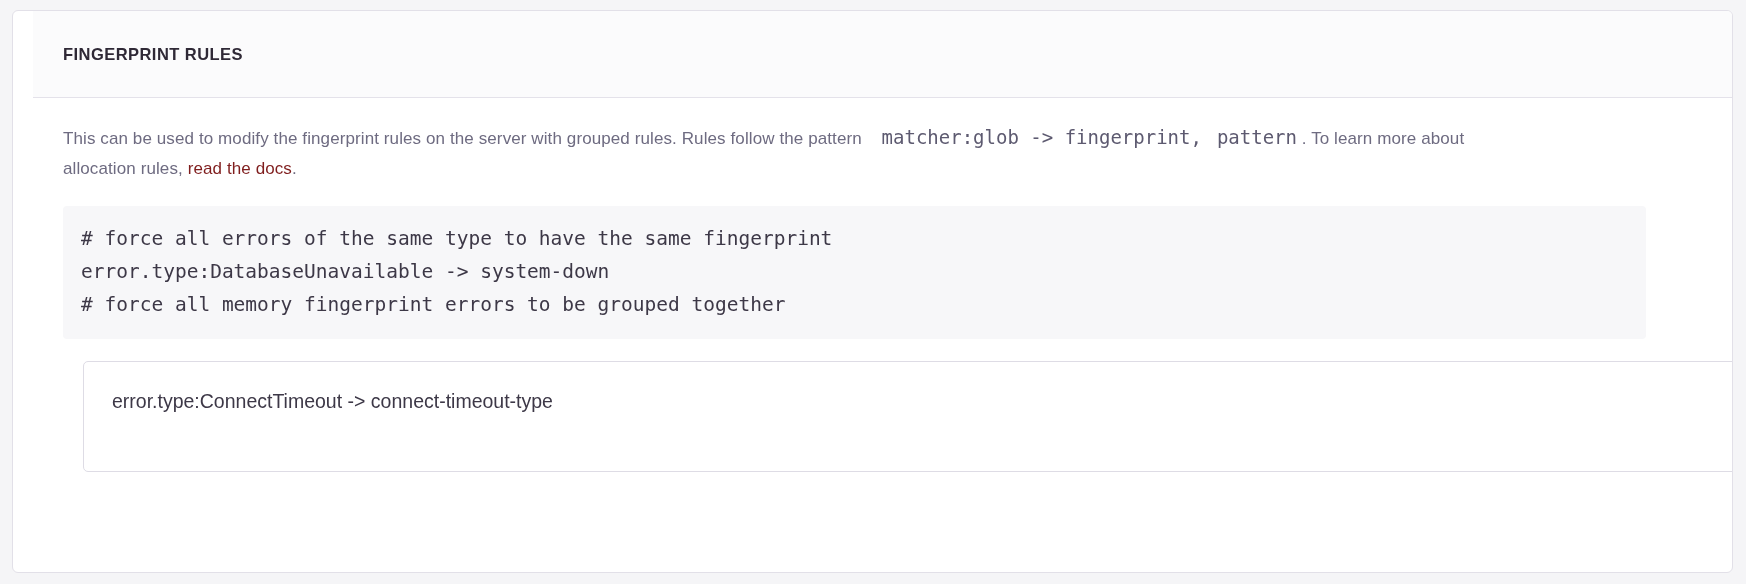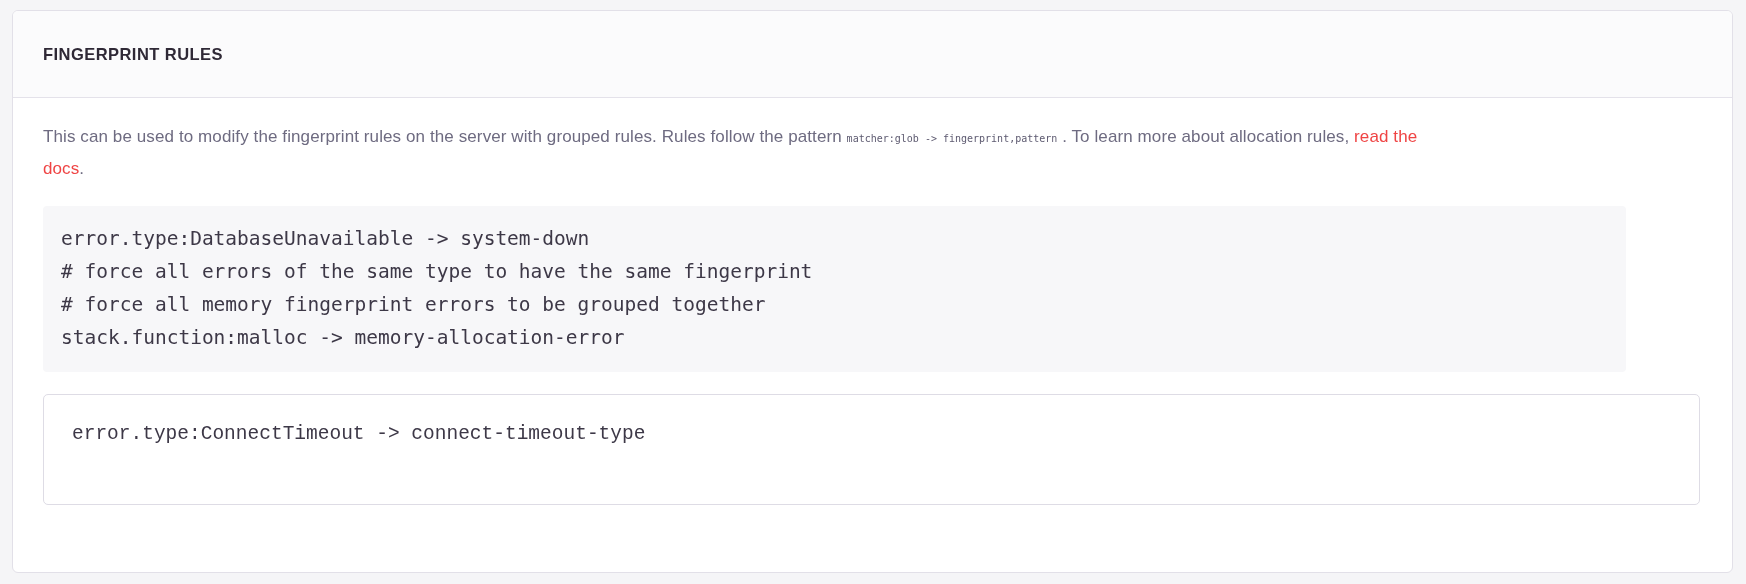--- a/index.html
+++ b/index.html
@@ -20,20 +20,21 @@
     position: absolute;
     left: 12px;
     top: 10px;
     width: 1721px;
     height: 563px;
     box-sizing: border-box;
     background: #ffffff;
     border: 1px solid #e2e0e8;
     border-radius: 6px;
     overflow: hidden;
+    padding-left: 20px;
   }
 
   
   .panel-header {
     box-sizing: border-box;
     height: 87px;
     background: #fbfbfc;
     border-bottom: 1px solid #e4e2ea;
     display: flex;
     align-items: center;
@@ -58,27 +59,28 @@
   .description {
     margin: 0;
     font-size: 17px;
     line-height: 30px;
     color: #6e6b81;
     max-width: 1420px;
     letter-spacing: 0.1px;
   }
   .description code {
     font-family: "DejaVu Sans Mono", "Liberation Mono", monospace;
-    font-size: 10px;
+    font-size: 19px;
     color: #5d5a70;
     letter-spacing: 0;
     white-space: nowrap;
+    margin-left: 15px;
   }
   .description a {
-    color: #ef4444;
+    color: #7f1d1d;
     text-decoration: none;
   }
 
   
   .code-block {
     box-sizing: border-box;
     margin-top: 22px;
     width: 1583px;
     background: #f7f7f9;
     border-radius: 4px;
@@ -96,48 +98,48 @@
   .rules-input {
     box-sizing: border-box;
     display: block;
     margin-top: 22px;
     width: 1657px;
     height: 111px;
     background: #ffffff;
     border: 1px solid #dedce5;
     border-radius: 5px;
     padding: 24px 16px 16px 28px;
-    font-family: Liberation Mono, monospace;
+    font-family: Liberation Sans, sans-serif;
     font-size: 19.5px;
     line-height: 30px;
     color: #3d3847;
     resize: none;
     outline: none;
     overflow: hidden;
     white-space: pre;
+    margin-left: 20px;
   }
 </style>
 </head>
 <body>
 
 <div class="panel">
 
   <div class="panel-header">
     <div class="panel-title">FINGERPRINT RULES</div>
   </div>
 
   <div class="panel-body">
 
     <p class="description">
       <span>This can be used to modify the fingerprint rules on the server with grouped rules. Rules follow the pattern </span><code>matcher:glob -&gt; fingerprint,</code><code>pattern</code><span> . To learn more about allocation rules, </span><a href="#">read the docs</a><span>.</span>
     </p>
 
     <div class="code-block">
+      <div class="code-line"># force all errors of the same type to have the same fingerprint</div>
       <div class="code-line">error.type:DatabaseUnavailable -&gt; system-down</div>
-      <div class="code-line"># force all errors of the same type to have the same fingerprint</div>
       <div class="code-line"># force all memory fingerprint errors to be grouped together</div>
-      <div class="code-line">stack.function:malloc -&gt; memory-allocation-error</div>
     </div>
 
     <textarea class="rules-input" spellcheck="false" placeholder="" style="">error.type:ConnectTimeout -&gt; connect-timeout-type</textarea>
 
   </div>
 </div>
 
 </body></html>

